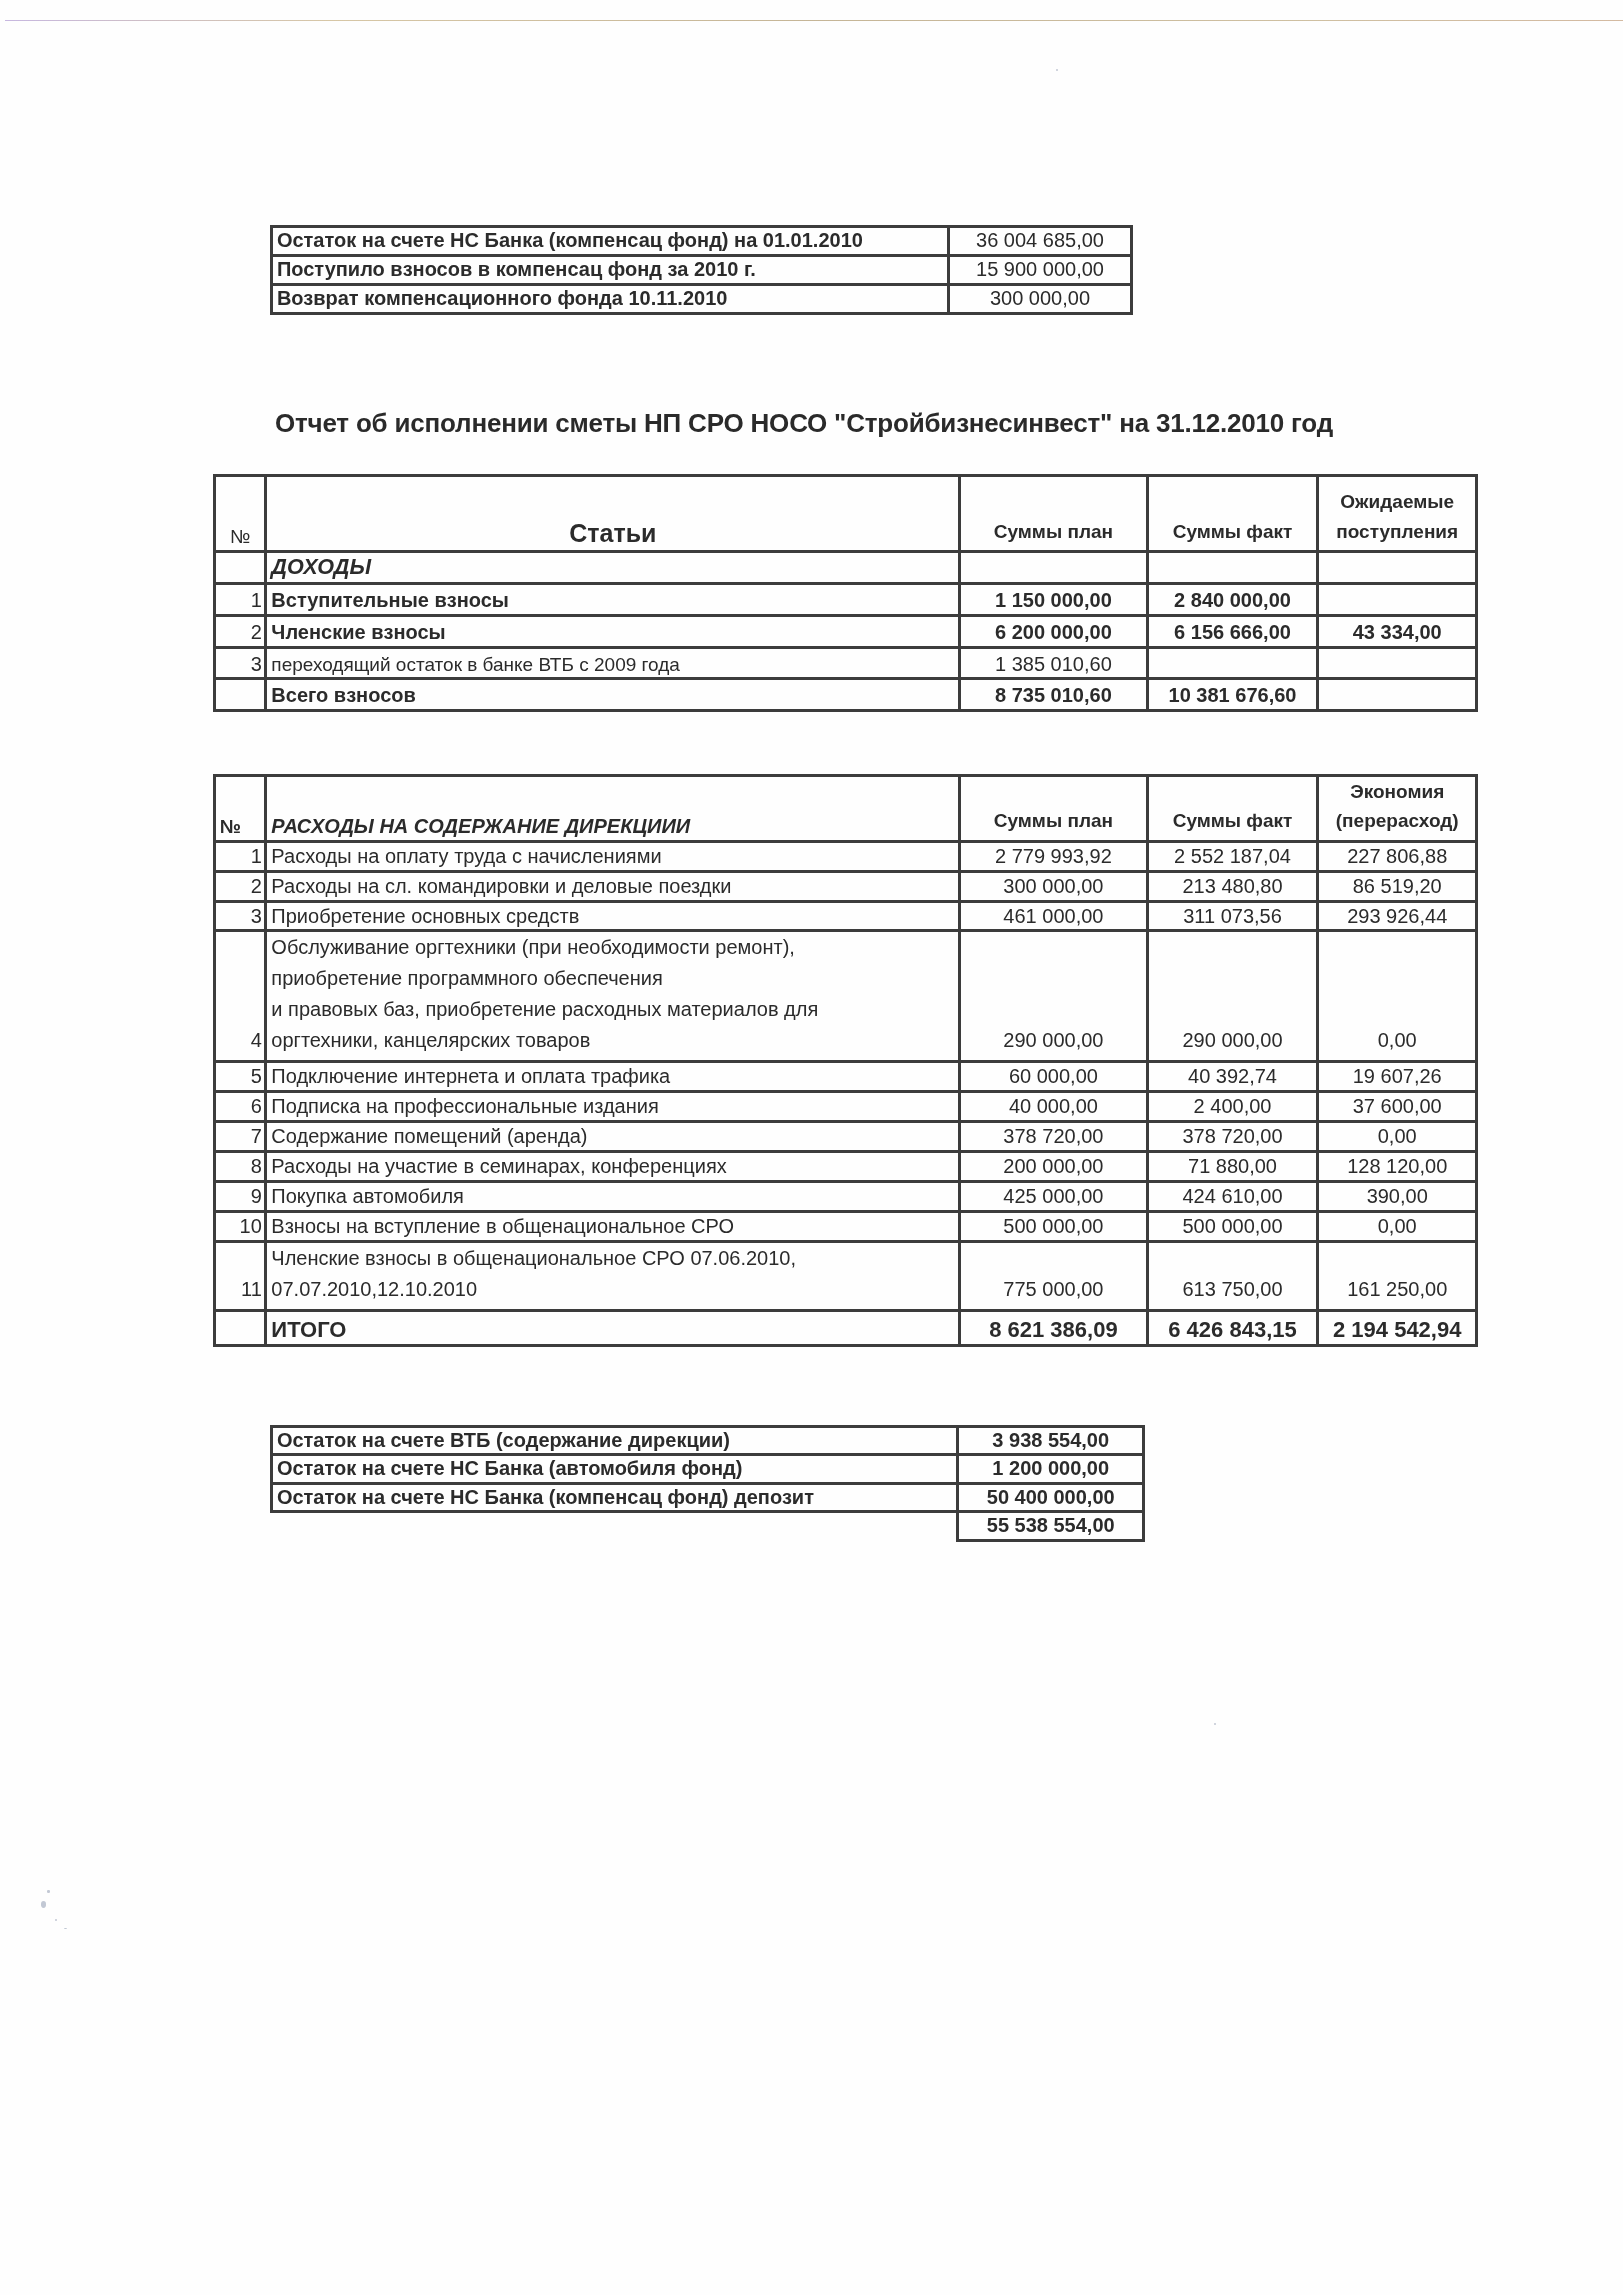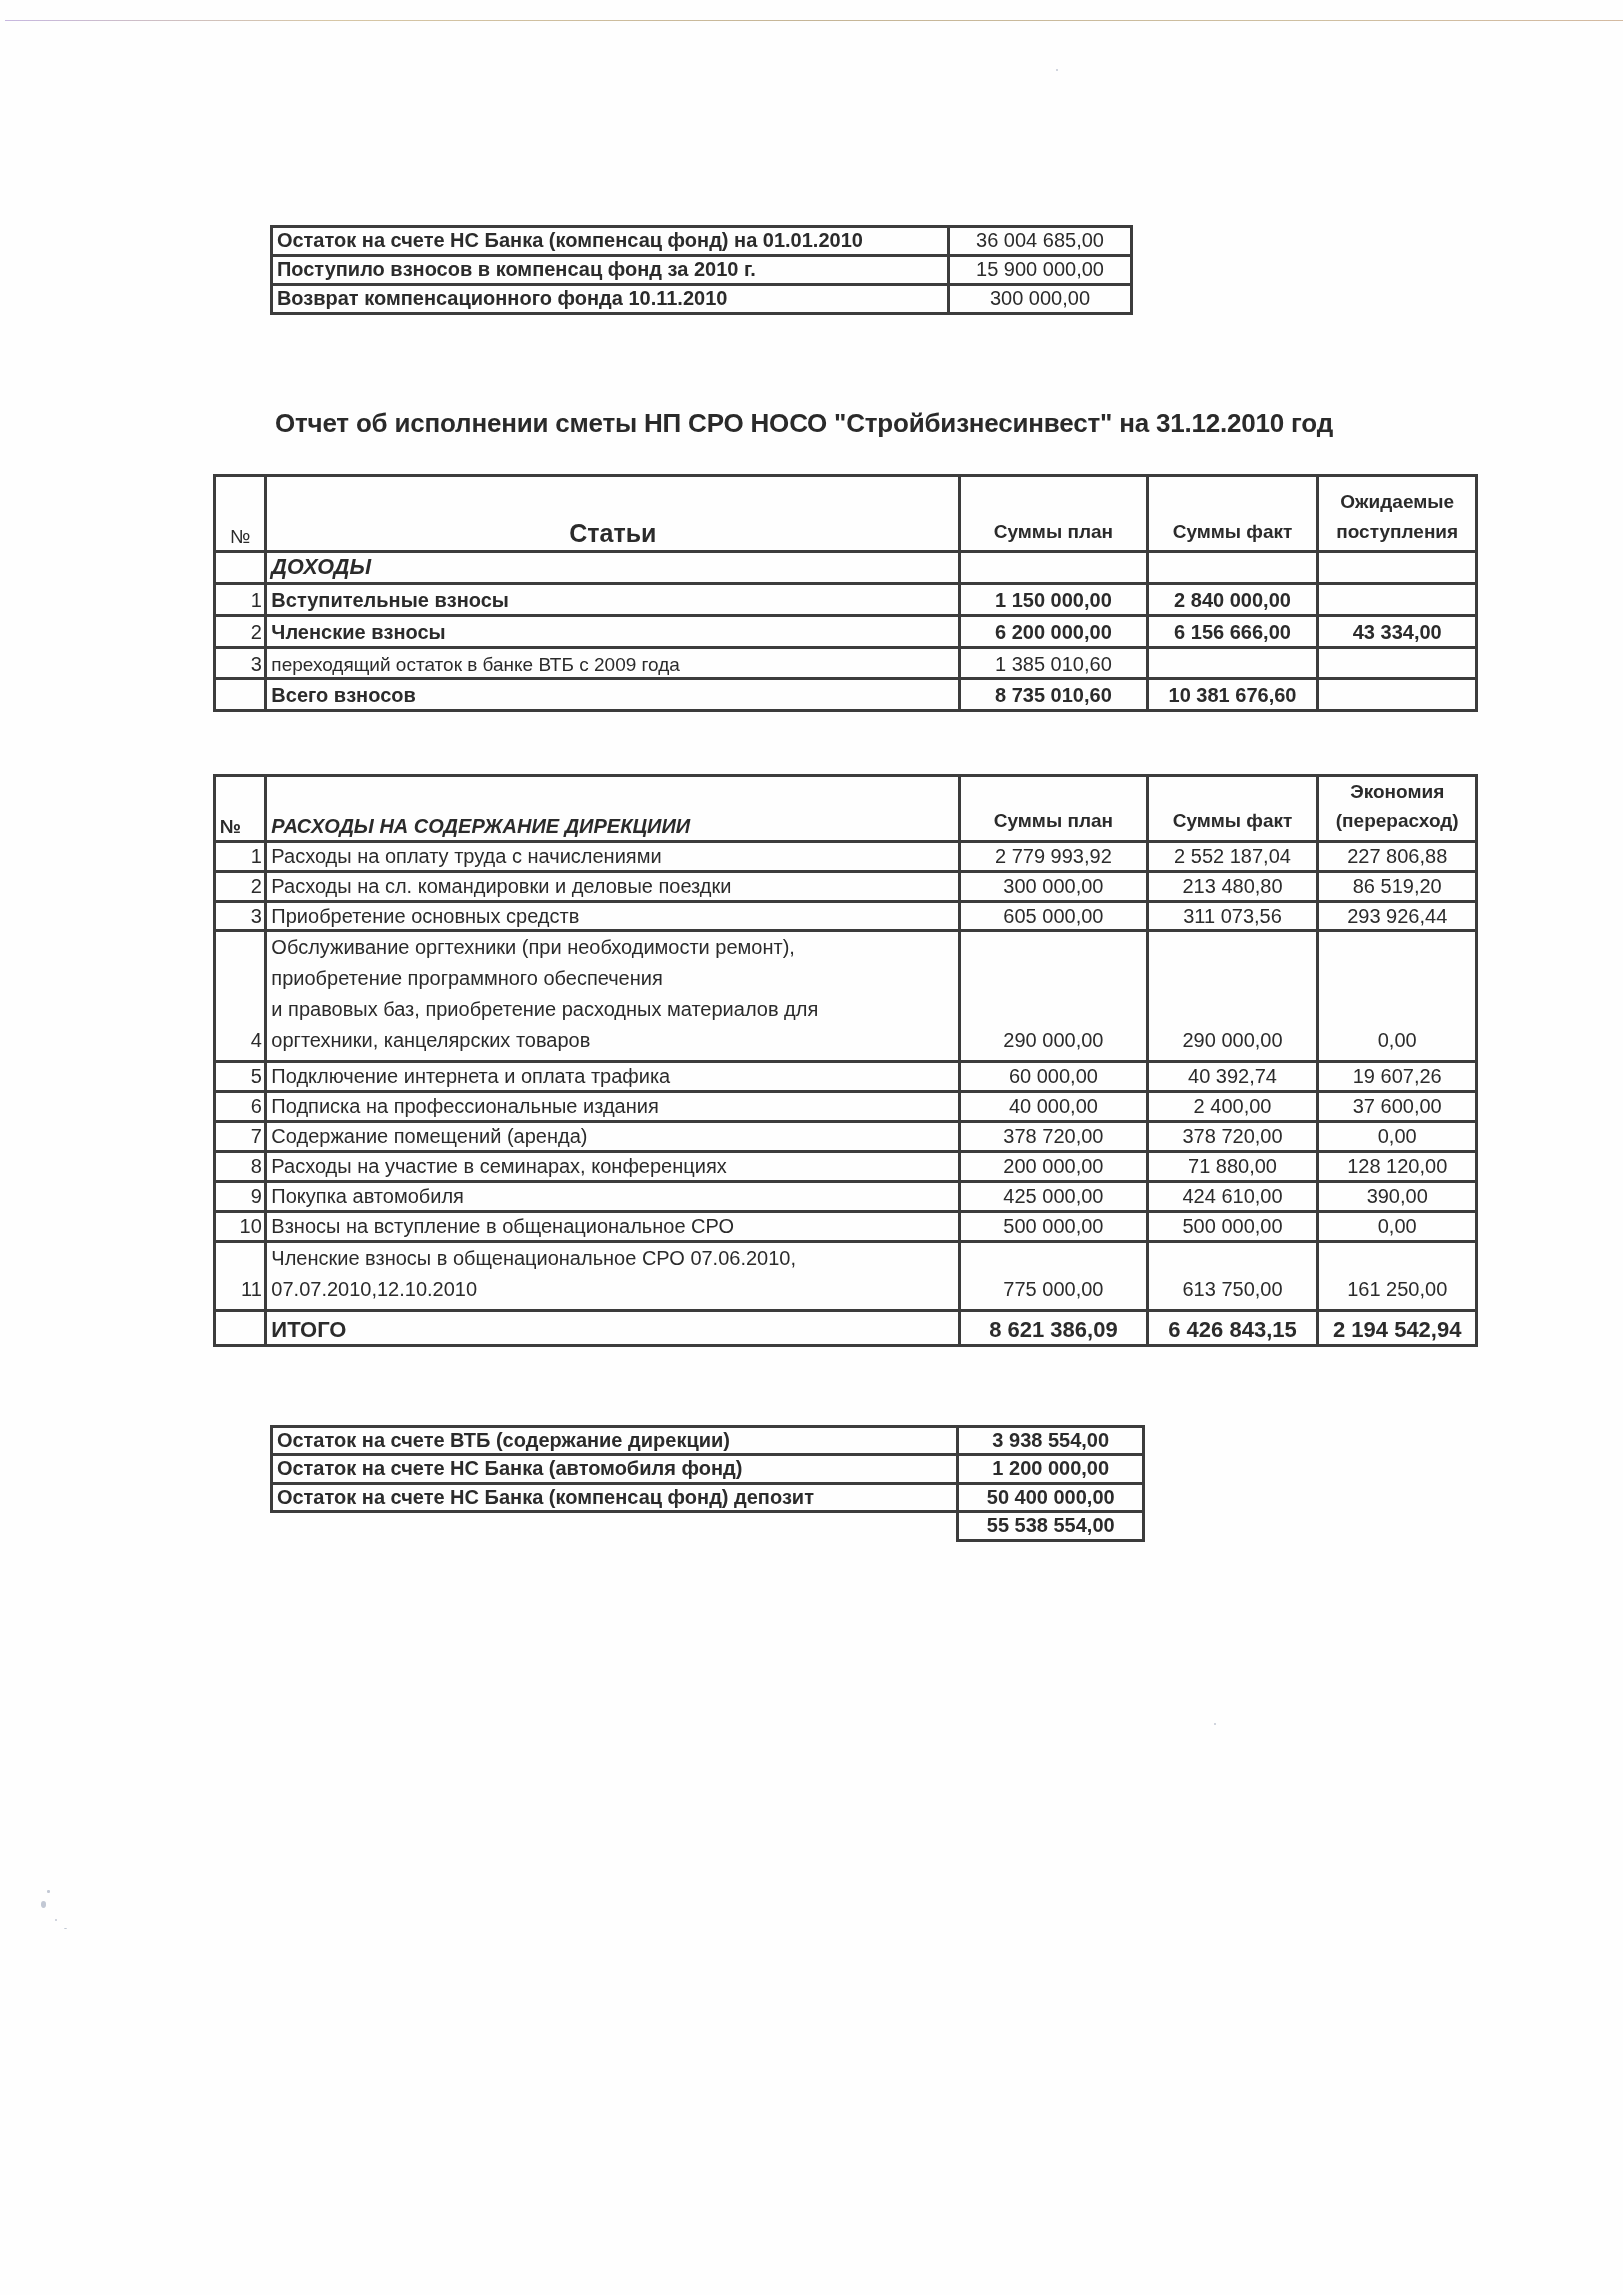--- a/index.html
+++ b/index.html
@@ -211,21 +211,21 @@
     <tr class="row">
       <td class="idx">2</td>
       <td>Расходы на сл. командировки и деловые поездки</td>
       <td class="num">300 000,00</td>
       <td class="num">213 480,80</td>
       <td class="num">86 519,20</td>
     </tr>
     <tr class="row">
       <td class="idx">3</td>
       <td>Приобретение основных средств</td>
-      <td class="num">605 000,00</td>
+      <td class="num">461 000,00</td>
       <td class="num">311 073,56</td>
       <td class="num">293 926,44</td>
     </tr>
     <tr class="row multi">
       <td class="idx">4</td>
       <td class="name-lines">
         <span>Обслуживание оргтехники (при необходимости ремонт),</span>
         <span>приобретение программного обеспечения</span>
         <span>и правовых баз, приобретение расходных материалов для</span>
         <span>оргтехники, канцелярских товаров</span>

